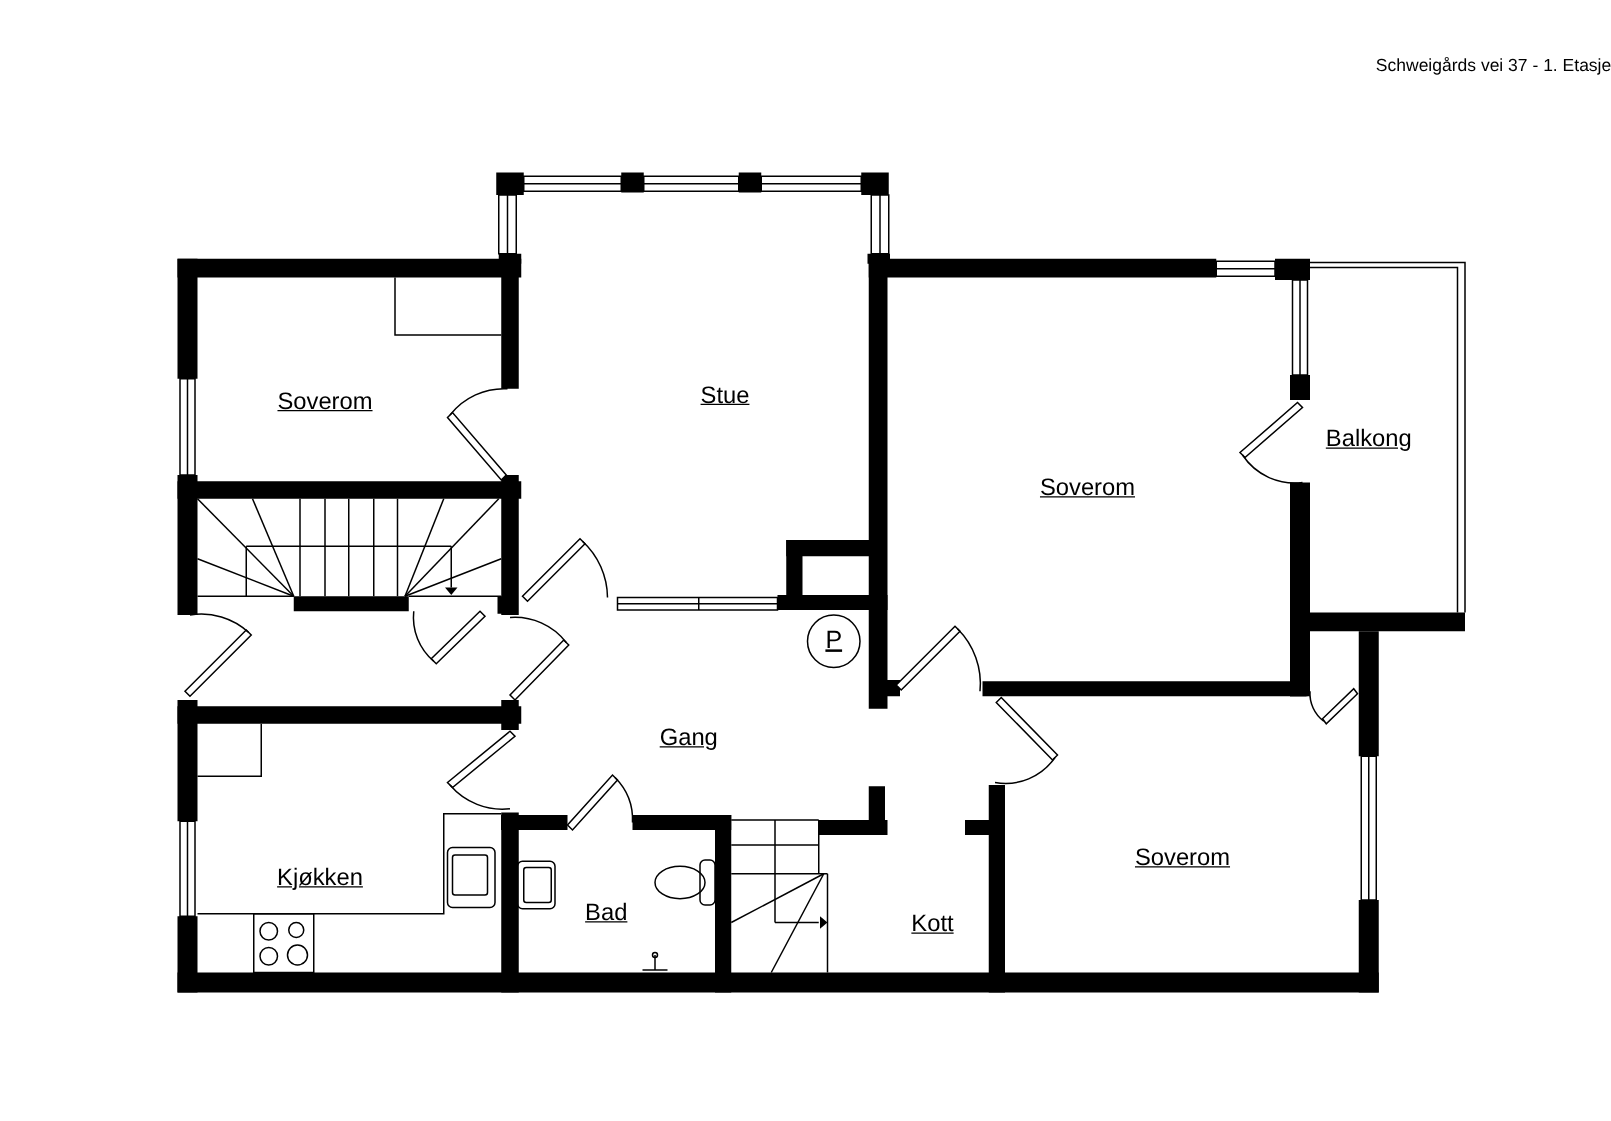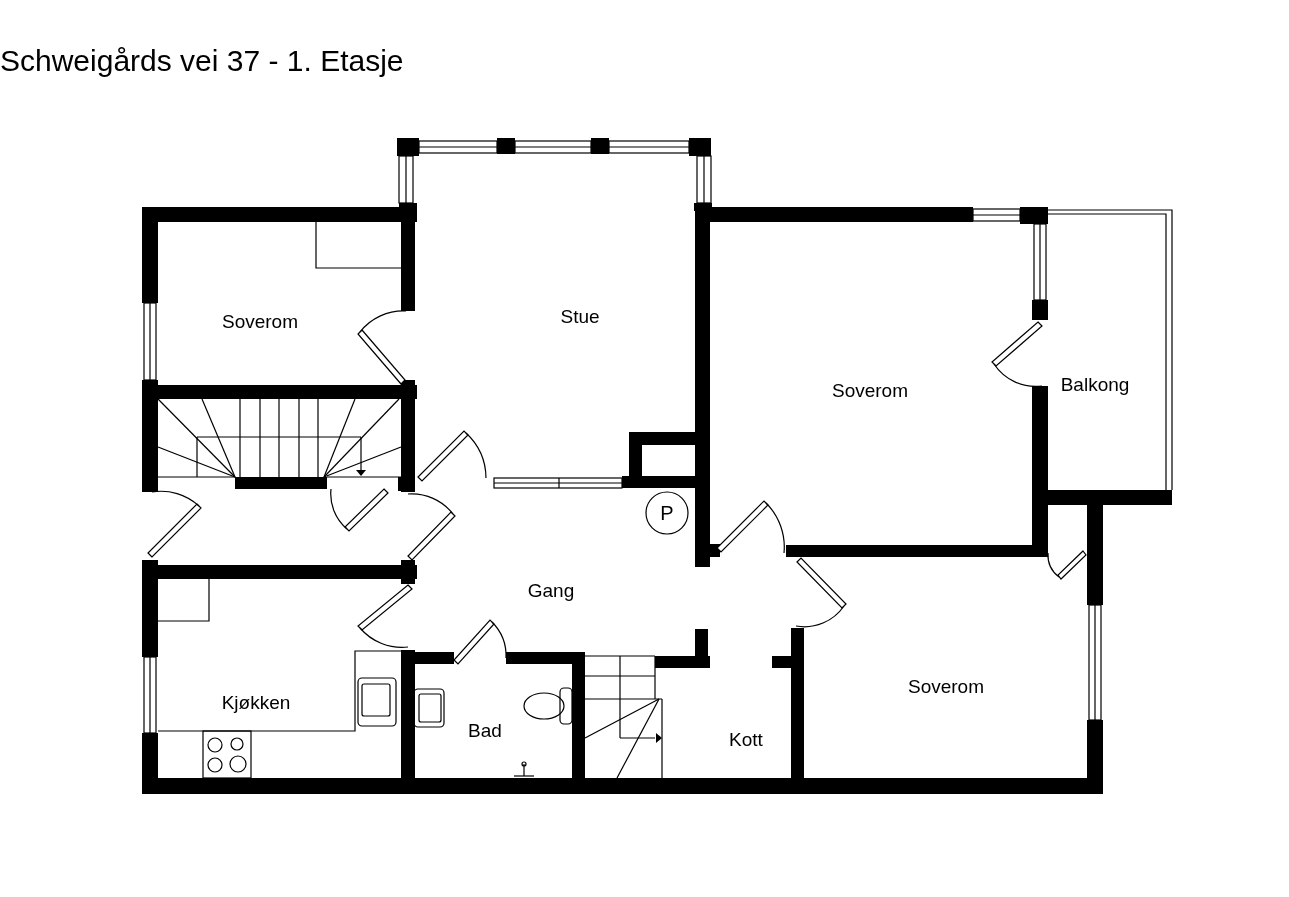--- a/index.html
+++ b/index.html
@@ -1,19 +1,19 @@
 <!DOCTYPE html>
 <html><head>
   <meta charset="utf-8">
   <style>
     html, body { margin: 0; padding: 0; background: #ffffff; }
     body { width: 1289px; height: 897px; position: relative; overflow: hidden; font-family: "Liberation Sans", sans-serif; }
-    .title { position: absolute; left: 0; top: 44px; width: 1289px; text-align: left; font-size: 30px; color: #000; }
+    .title { position: absolute; left: 0; top: 44px; width: 1289px; text-align: right; font-size: 14px; color: #000; }
     svg { position: absolute; left: 0; top: 0; }
-    .room-label { position: absolute; font-size: 19px; color: #000; transform: translate(-50%, -50%); white-space: nowrap; }
+    .room-label { position: absolute; font-size: 19px; color: #000; transform: translate(-50%, -50%); white-space: nowrap; text-decoration: underline; }
     .wall { fill: #000; }
     .win { fill: #fff; stroke: #000; stroke-width: 1.2; }
     .thin { fill: none; stroke: #000; stroke-width: 1.2; }
     .door-leaf { fill: #fff; stroke: #000; stroke-width: 1.2; }
     .door-arc { fill: none; stroke: #000; stroke-width: 1.2; }
   </style>
 </head>
 <body>
 
 <div class="title">Schweigårds vei 37 - 1. Etasje</div>
@@ -213,18 +213,18 @@
   <g>
     <circle class="thin" cx="667" cy="513" r="21"></circle>
   </g>
 </svg>
 
 <div class="room-label" style="left:667px; top:513px; font-size:20px;">P</div>
 
 <div class="room-label" style="left:260px; top:322px;">Soverom</div>
 <div class="room-label" style="left:580px; top:317px;">Stue</div>
 <div class="room-label" style="left:870px; top:391px;">Soverom</div>
-<div class="room-label" style="left:1095px; top:352px;margin-top:33px;">Balkong</div>
+<div class="room-label" style="left:1095px; top:352px;">Balkong</div>
 <div class="room-label" style="left:551px; top:591px;">Gang</div>
 <div class="room-label" style="left:256px; top:703px;text-align:right;">Kjøkken</div>
 <div class="room-label" style="left:485px; top:731px;">Bad</div>
 <div class="room-label" style="left:746px; top:740px;">Kott</div>
 <div class="room-label" style="left:946px; top:687px;">Soverom</div>
 
 </body></html>

